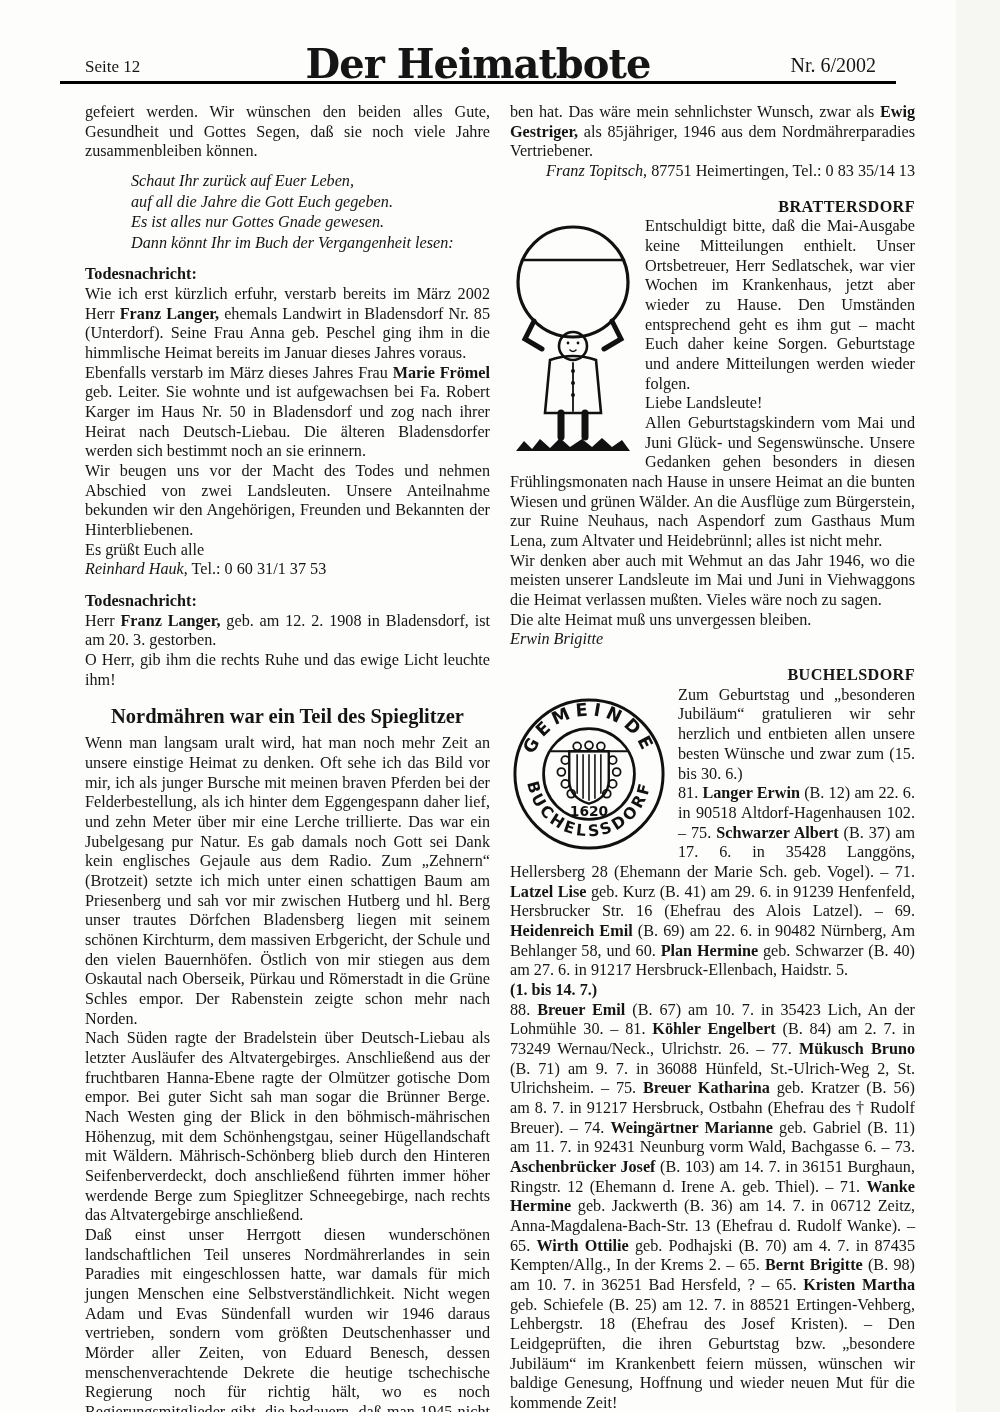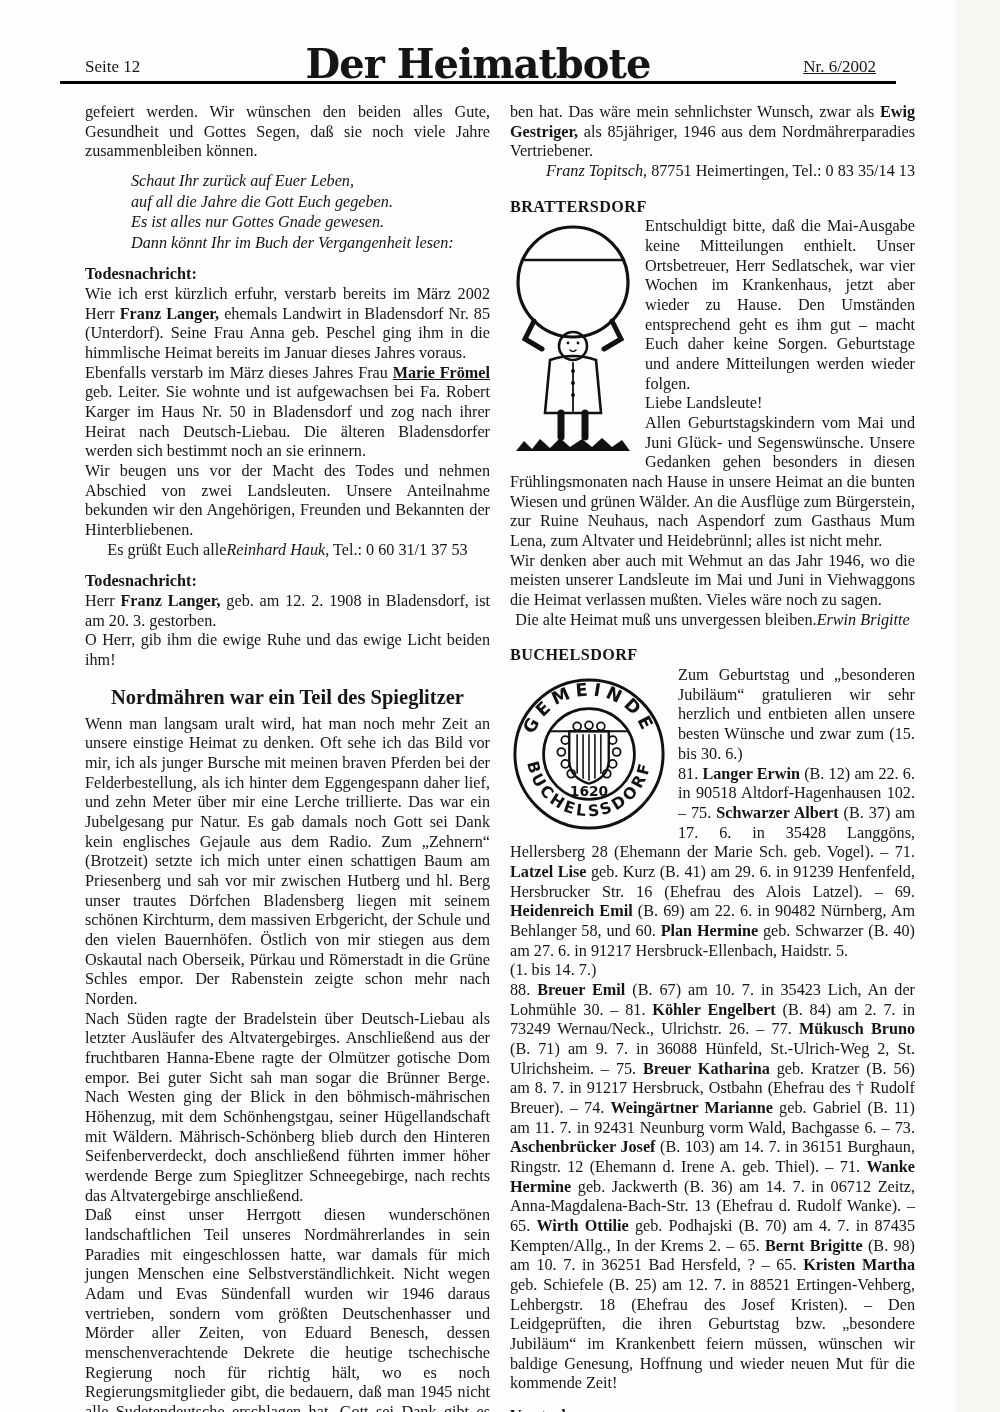--- a/index.html
+++ b/index.html
@@ -1,33 +1,33 @@
 <!DOCTYPE html>
 <html><head>
 <meta charset="utf-8">
 <style>
   html,body{margin:0;padding:0;}
   body{width:1000px;height:1412px;background:#f6f6f3;font-family:"Liberation Serif",serif;color:#151515;}
   .page{position:relative;width:956px;height:1412px;background:#fdfdfb;overflow:hidden;}
   .header{position:absolute;left:60px;right:60px;top:34px;height:46px;}
   .page-label{position:absolute;left:25px;bottom:3px;font-size:17px;}
-  .issue-label{position:absolute;right:20px;bottom:3px;font-size:17px;text-decoration:underline;}
+  .issue-label{position:absolute;right:20px;bottom:3px;font-size:20px;}
   .masthead{position:absolute;left:0;right:0;bottom:-6px;text-align:center;
             font-family:"DejaVu Serif",serif;font-weight:bold;font-size:40px;
             letter-spacing:-1px;transform:scaleY(1.04);}
   .rule{position:absolute;left:60px;right:60px;top:81px;border-top:3px solid #000;}
   .columns{position:absolute;top:103px;left:85px;width:830px;display:flex;gap:20px;}
   .col{width:405px;font-size:16.2px;line-height:1.215;}
   p{margin:0;text-align:justify;}
   .poem{margin:9px 0 10px 46px;font-style:italic;text-align:left;line-height:1.27;}
   .subhead{font-weight:bold;margin-top:12px;}
-  .sigrow{display:flex;justify-content:center;}
+  .sigrow{display:flex;justify-content:flex-end;flex-direction:column;}
   .right-sig{text-align:right;}
   .article-title{font-size:20.5px;font-weight:bold;text-align:center;margin:14px 0 5px;white-space:nowrap;}
-  .section-head{font-weight:bold;text-align:left;margin-top:16px;clear:both;letter-spacing:.4px;}
+  .section-head{font-weight:bold;text-align:right;margin-top:16px;clear:both;letter-spacing:.4px;}
   .float-img{float:left;}
   .atlas{width:126px;height:237px;margin:4px 9px 2px 0;}
   .seal{width:158px;height:170px;margin:3px 10px 2px 0;}
   .verstorben-head{font-weight:bold;margin-top:13px;clear:both;}
   i{font-style:italic;}
 </style>
 </head>
 <body>
 
 <div class="page">
@@ -46,30 +46,30 @@
 
       <div class="poem">
         <div>Schaut Ihr zurück auf Euer Leben,</div>
         <div>auf all die Jahre die Gott Euch gegeben.</div>
         <div>Es ist alles nur Gottes Gnade gewesen.</div>
         <div>Dann könnt Ihr im Buch der Vergangenheit lesen:</div>
       </div>
 
       <div class="subhead">Todesnachricht:</div>
       <p><span>Wie ich erst kürzlich erfuhr, verstarb bereits im März 2002 Herr </span><span style="font-weight: bold;">Franz Langer,</span><span> ehemals Landwirt in Bladensdorf Nr. 85 (Unterdorf). Seine Frau Anna geb. Peschel ging ihm in die himmlische Heimat bereits im Januar dieses Jahres voraus.</span></p>
-      <p><span>Ebenfalls verstarb im März dieses Jahres Frau </span><span style="font-weight: bold; text-decoration: underline;">Marie Frömel</span><span> geb. Leiter. Sie wohnte und ist aufgewachsen bei Fa. Robert Karger im Haus Nr. 50 in Bladensdorf und zog nach ihrer Heirat nach Deutsch-Liebau. Die älteren Bladensdorfer werden sich bestimmt noch an sie erinnern.</span></p>
+      <p><span>Ebenfalls verstarb im März dieses Jahres Frau </span><span style="font-weight: bold;">Marie Frömel</span><span> geb. Leiter. Sie wohnte und ist aufgewachsen bei Fa. Robert Karger im Haus Nr. 50 in Bladensdorf und zog nach ihrer Heirat nach Deutsch-Liebau. Die älteren Bladensdorfer werden sich bestimmt noch an sie erinnern.</span></p>
       <p>Wir beugen uns vor der Macht des Todes und nehmen Abschied von zwei Landsleuten. Unsere Anteilnahme bekunden wir den Angehörigen, Freunden und Bekannten der Hinterbliebenen.</p>
       <div class="sigrow">
         <span>Es grüßt Euch alle</span>
         <span><i>Reinhard Hauk</i><span>, Tel.: 0 60 31/1 37 53</span></span>
       </div>
 
       <div class="subhead">Todesnachricht:</div>
       <p><span>Herr </span><span style="font-weight: bold;">Franz Langer,</span><span> geb. am 12. 2. 1908 in Bladensdorf, ist am 20. 3. gestorben.</span></p>
-      <p>O Herr, gib ihm die ewige Ruhe und das ewige Licht beiden ihm!</p>
+      <p>O Herr, gib ihm die rechts Ruhe und das ewige Licht leuchte ihm!</p>
 
       <div class="article-title">Nordmähren war ein Teil des Spieglitzer</div>
       <p>Wenn man langsam uralt wird, hat man noch mehr Zeit an unsere einstige Heimat zu denken. Oft sehe ich das Bild vor mir, ich als junger Bursche mit meinen braven Pferden bei der Felderbestellung, als ich hinter dem Eggengespann daher lief, und zehn Meter über mir eine Lerche trillierte. Das war ein Jubelgesang pur Natur. Es gab damals noch Gott sei Dank kein englisches Gejaule aus dem Radio. Zum „Zehnern“ (Brotzeit) setzte ich mich unter einen schattigen Baum am Priesenberg und sah vor mir zwischen Hutberg und hl. Berg unser trautes Dörfchen Bladensberg liegen mit seinem schönen Kirchturm, dem massiven Erbgericht, der Schule und den vielen Bauernhöfen. Östlich von mir stiegen aus dem Oskautal nach Oberseik, Pürkau und Römerstadt in die Grüne Schles empor. Der Rabenstein zeigte schon mehr nach Norden.</p>
       <p>Nach Süden ragte der Bradelstein über Deutsch-Liebau als letzter Ausläufer des Altvatergebirges. Anschließend aus der fruchtbaren Hanna-Ebene ragte der Olmützer gotische Dom empor. Bei guter Sicht sah man sogar die Brünner Berge. Nach Westen ging der Blick in den böhmisch-mährischen Höhenzug, mit dem Schönhengstgau, seiner Hügellandschaft mit Wäldern. Mährisch-Schönberg blieb durch den Hinteren Seifenberverdeckt, doch anschließend führten immer höher werdende Berge zum Spieglitzer Schneegebirge, nach rechts das Altvatergebirge anschließend.</p>
       <p>Daß einst unser Herrgott diesen wunderschönen landschaftlichen Teil unseres Nordmährerlandes in sein Paradies mit eingeschlossen hatte, war damals für mich jungen Menschen eine Selbstverständlichkeit. Nicht wegen Adam und Evas Sündenfall wurden wir 1946 daraus vertrieben, sondern vom größten Deutschenhasser und Mörder aller Zeiten, von Eduard Benesch, dessen menschenverachtende Dekrete die heutige tschechische Regierung noch für richtig hält, wo es noch Regierungsmitglieder gibt, die bedauern, daß man 1945 nicht alle Sudetendeutsche erschlagen hat. Gott sei Dank gibt es heute schon unter den Tschechen, besonders der tschechischen Jugend, Menschen, die das an uns begangene Verbrechen für ein Unrecht halten und mit uns Sudetendeutschen sprechen und leben wollen. An diesen Menschen sollte sich aber auch unsere deutsche Regierung ein Beispiel nehmen, die ja uns Sudetendeutsche schon abgeschrie-</p>
     </div>
 
     <div class="col">
       <p><span>ben hat. Das wäre mein sehnlichster Wunsch, zwar als </span><span style="font-weight: bold;">Ewig Gestriger,</span><span> als 85jähriger, 1946 aus dem Nordmährerparadies Vertriebener.</span></p>
       <div class="right-sig"><i>Franz Topitsch</i><span>, 87751 Heimertingen, Tel.: 0 83 35/14 13</span></div>
@@ -139,21 +139,21 @@
           <textPath href="#arcTop" startOffset="50%" text-anchor="middle">GEMEINDE</textPath>
         </text>
         <text font-family="DejaVu Sans, sans-serif" font-size="16" font-weight="bold" fill="#111" letter-spacing="3">
           <textPath href="#arcBottom" startOffset="50%" text-anchor="middle">BUCHELSSDORF</textPath>
         </text>
         <text x="80" y="129" text-anchor="middle" font-family="DejaVu Sans, sans-serif" font-size="14" font-weight="bold" fill="#111">1620</text>
       </svg>
 
       <p>Zum Geburtstag und „besonderen Jubiläum“ gratulieren wir sehr herzlich und entbieten allen unsere besten Wünsche und zwar zum (15. bis 30. 6.)</p>
       <p><span>81. </span><span style="font-weight: bold;">Langer Erwin</span><span> (B. 12) am 22. 6. in 90518 Altdorf-Hagenhausen 102. – 75. </span><span style="font-weight: bold;">Schwarzer Albert</span><span> (B. 37) am 17. 6. in 35428 Langgöns, Hellersberg 28 (Ehemann der Marie Sch. geb. Vogel). – 71. </span><span style="font-weight: bold;">Latzel Lise</span><span> geb. Kurz (B. 41) am 29. 6. in 91239 Henfenfeld, Hersbrucker Str. 16 (Ehefrau des Alois Latzel). – 69. </span><span style="font-weight: bold;">Heidenreich Emil</span><span> (B. 69) am 22. 6. in 90482 Nürnberg, Am Behlanger 58, und 60. </span><span style="font-weight: bold;">Plan Hermine</span><span> geb. Schwarzer (B. 40) am 27. 6. in 91217 Hersbruck-Ellenbach, Haidstr. 5.</span></p>
-      <p style="text-align:left;"> (1. bis 14. 7.)</p>
+      <p style="text-align:left;font-weight:bold;"> (1. bis 14. 7.)</p>
       <p><span>88. </span><span style="font-weight: bold;">Breuer Emil</span><span> (B. 67) am 10. 7. in 35423 Lich, An der Lohmühle 30. – 81. </span><span style="font-weight: bold;">Köhler Engelbert</span><span> (B. 84) am 2. 7. in 73249 Wernau/Neck., Ulrichstr. 26. – 77. </span><span style="font-weight: bold;">Mükusch Bruno</span><span> (B. 71) am 9. 7. in 36088 Hünfeld, St.-Ulrich-Weg 2, St. Ulrichsheim. – 75. </span><span style="font-weight: bold;">Breuer Katharina</span><span> geb. Kratzer (B. 56) am 8. 7. in 91217 Hersbruck, Ostbahn (Ehefrau des † Rudolf Breuer). – 74. </span><span style="font-weight: bold;">Weingärtner Marianne</span><span> geb. Gabriel (B. 11) am 11. 7. in 92431 Neunburg vorm Wald, Bachgasse 6. – 73. </span><span style="font-weight: bold;">Aschenbrücker Josef</span><span> (B. 103) am 14. 7. in 36151 Burghaun, Ringstr. 12 (Ehemann d. Irene A. geb. Thiel). – 71. </span><span style="font-weight: bold;">Wanke Hermine</span><span> geb. Jackwerth (B. 36) am 14. 7. in 06712 Zeitz, Anna-Magdalena-Bach-Str. 13 (Ehefrau d. Rudolf Wanke). – 65. </span><span style="font-weight: bold;">Wirth Ottilie</span><span> geb. Podhajski (B. 70) am 4. 7. in 87435 Kempten/Allg., In der Krems 2. – 65. </span><span style="font-weight: bold;">Bernt Brigitte</span><span> (B. 98) am 10. 7. in 36251 Bad Hersfeld, ? – 65. </span><span style="font-weight: bold;">Kristen Martha</span><span> geb. Schiefele (B. 25) am 12. 7. in 88521 Ertingen-Vehberg, Lehbergstr. 18 (Ehefrau des Josef Kristen). – Den Leidgeprüften, die ihren Geburtstag bzw. „besondere Jubiläum“ im Krankenbett feiern müssen, wünschen wir baldige Genesung, Hoffnung und wieder neuen Mut für die kommende Zeit!</span></p>
 
       <div class="verstorben-head">Verstorben</div>
 
     </div>
 
   </div>
 </div>
 
 </body></html>

